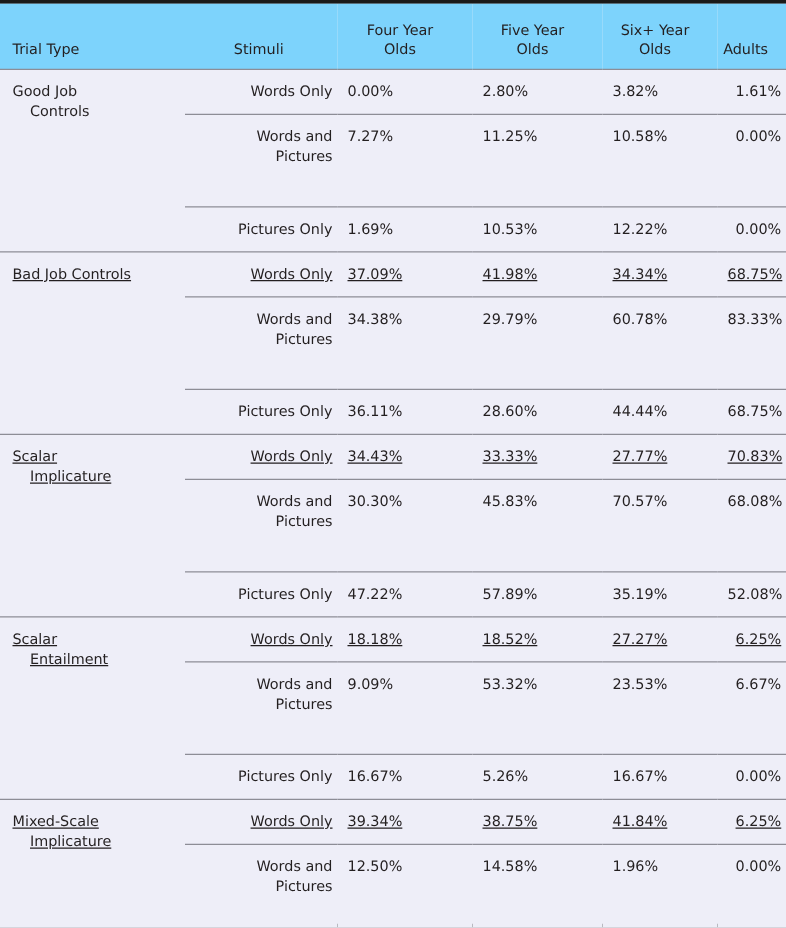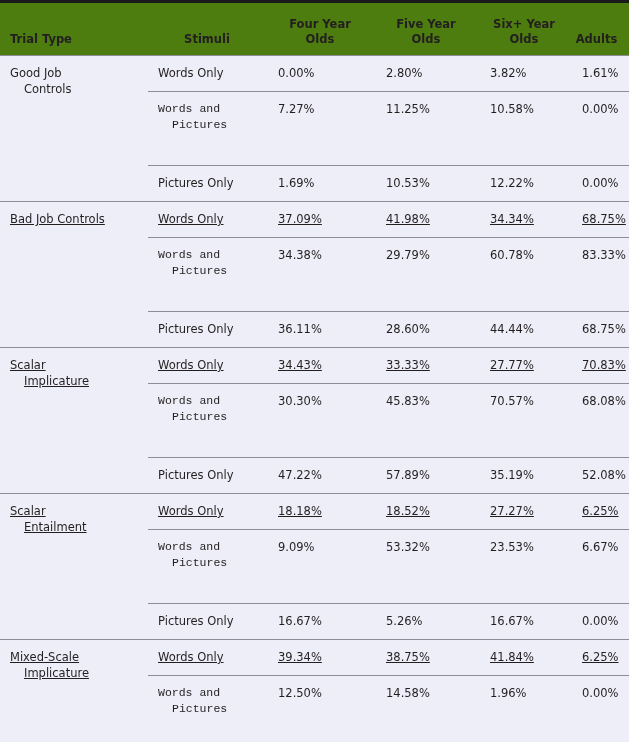--- a/index.html
+++ b/index.html
@@ -36,22 +36,22 @@
   
   col.c-trial   { width: 148px; }
   col.c-stim    { width: 122px; }
   col.c-four    { width: 108px; }
   col.c-five    { width: 104px; }
   col.c-six     { width: 92px;  }
   col.c-adult   { width: 55px;  }
 
   
   thead th {
-    background: #4d7c0f;
-    font-weight: bold;
+    background: #7dd3fc;
+    font-weight: normal;
     padding: 0;
     vertical-align: bottom;
     border-bottom: 1.5px solid #8d8d96;
     height: 52px;
   }
   .hdr-inner {
     display: block;
     line-height: 15px;
     padding-bottom: 8px;
   }
@@ -73,51 +73,51 @@
     line-height: 16px;
     text-align: left;
   }
   td.trial-cell .ln2 { padding-left: 14px; display: block; }
   td.trial-cell .ln1 { display: block; }
 
   
   td.stim-cell {
     padding: 9px 4px 10px 10px;
     line-height: 16px;
-    text-align: left;
+    text-align: right;
   }
   td.stim-cell .ln2 { padding-left: 14px; display: block; }
   td.stim-cell .ln1 { display: block; }
 
   
   td.num-cell {
     padding: 9px 4px 10px 8px;
     line-height: 16px;
     text-align: left;
   }
   td.adult-cell {
     padding: 9px 4px 10px 8px;
     line-height: 16px;
-    text-align: left;
+    text-align: right;
   }
 
   
   tr.sub-sep td.stim-cell,
   tr.sub-sep td.num-cell,
   tr.sub-sep td.adult-cell {
     border-top: 1.2px solid #8d8d96;
   }
 
   
   tr.group-sep > td {
     border-top: 1.2px solid #8d8d96;
     text-decoration: underline;
   }
 
-  .tall-cell { height: 54px; font-family: Liberation Mono, monospace; }
+  .tall-cell { height: 54px; }
 </style>
 </head>
 <body>
 
 <div class="table-wrap">
   <table class="data-table">
     <colgroup>
       <col class="c-trial">
         <col class="c-stim">
         <col class="c-four">

